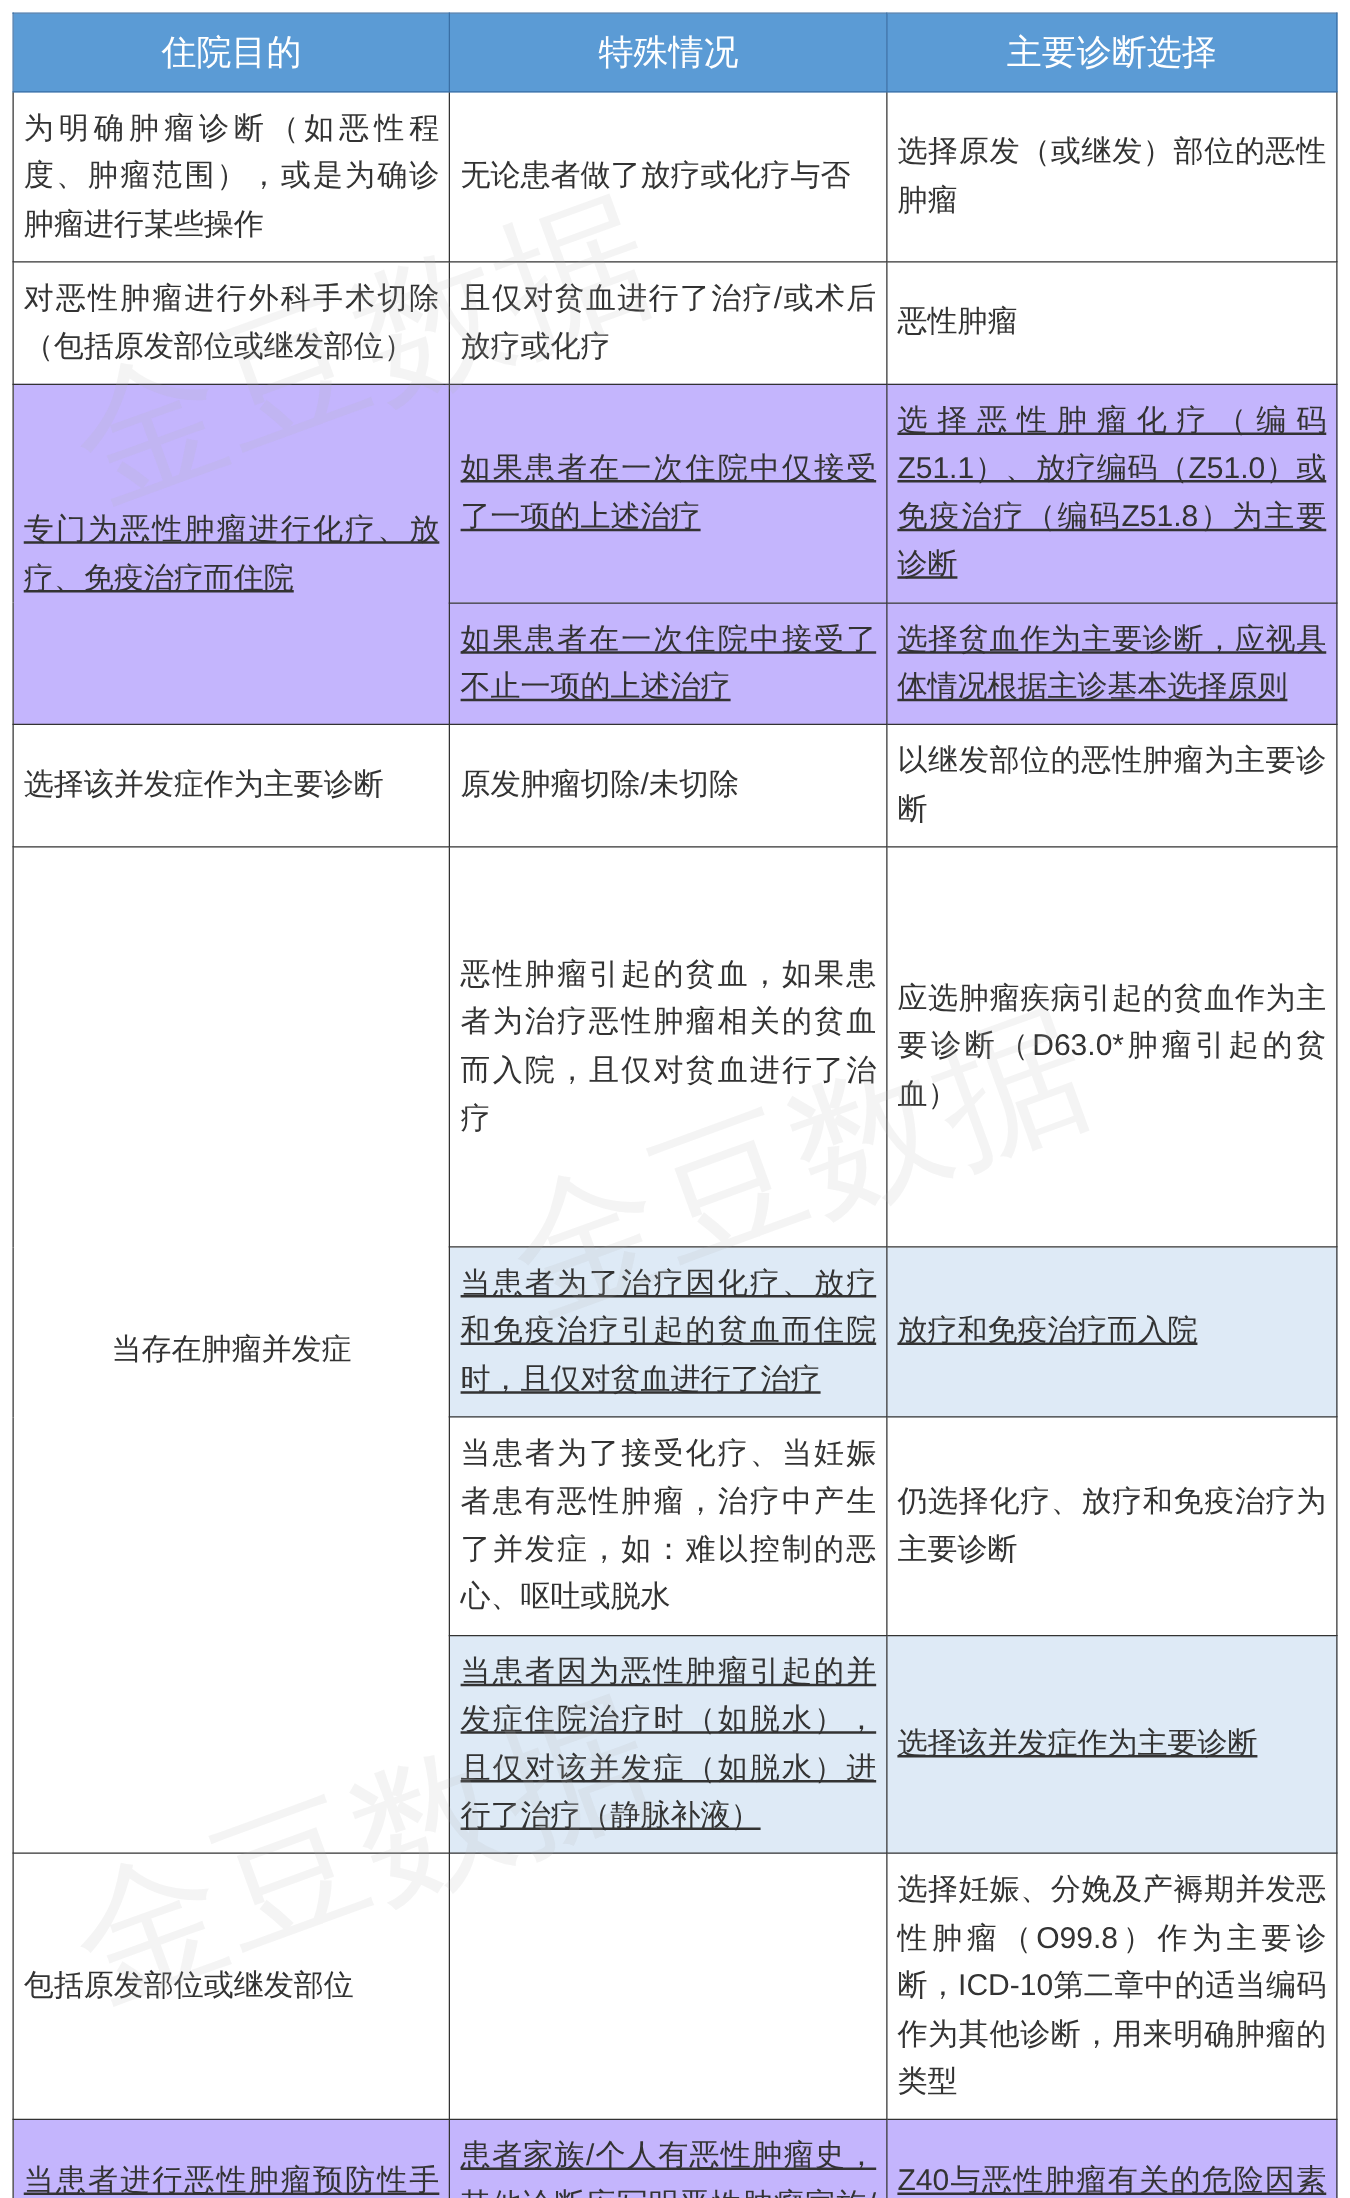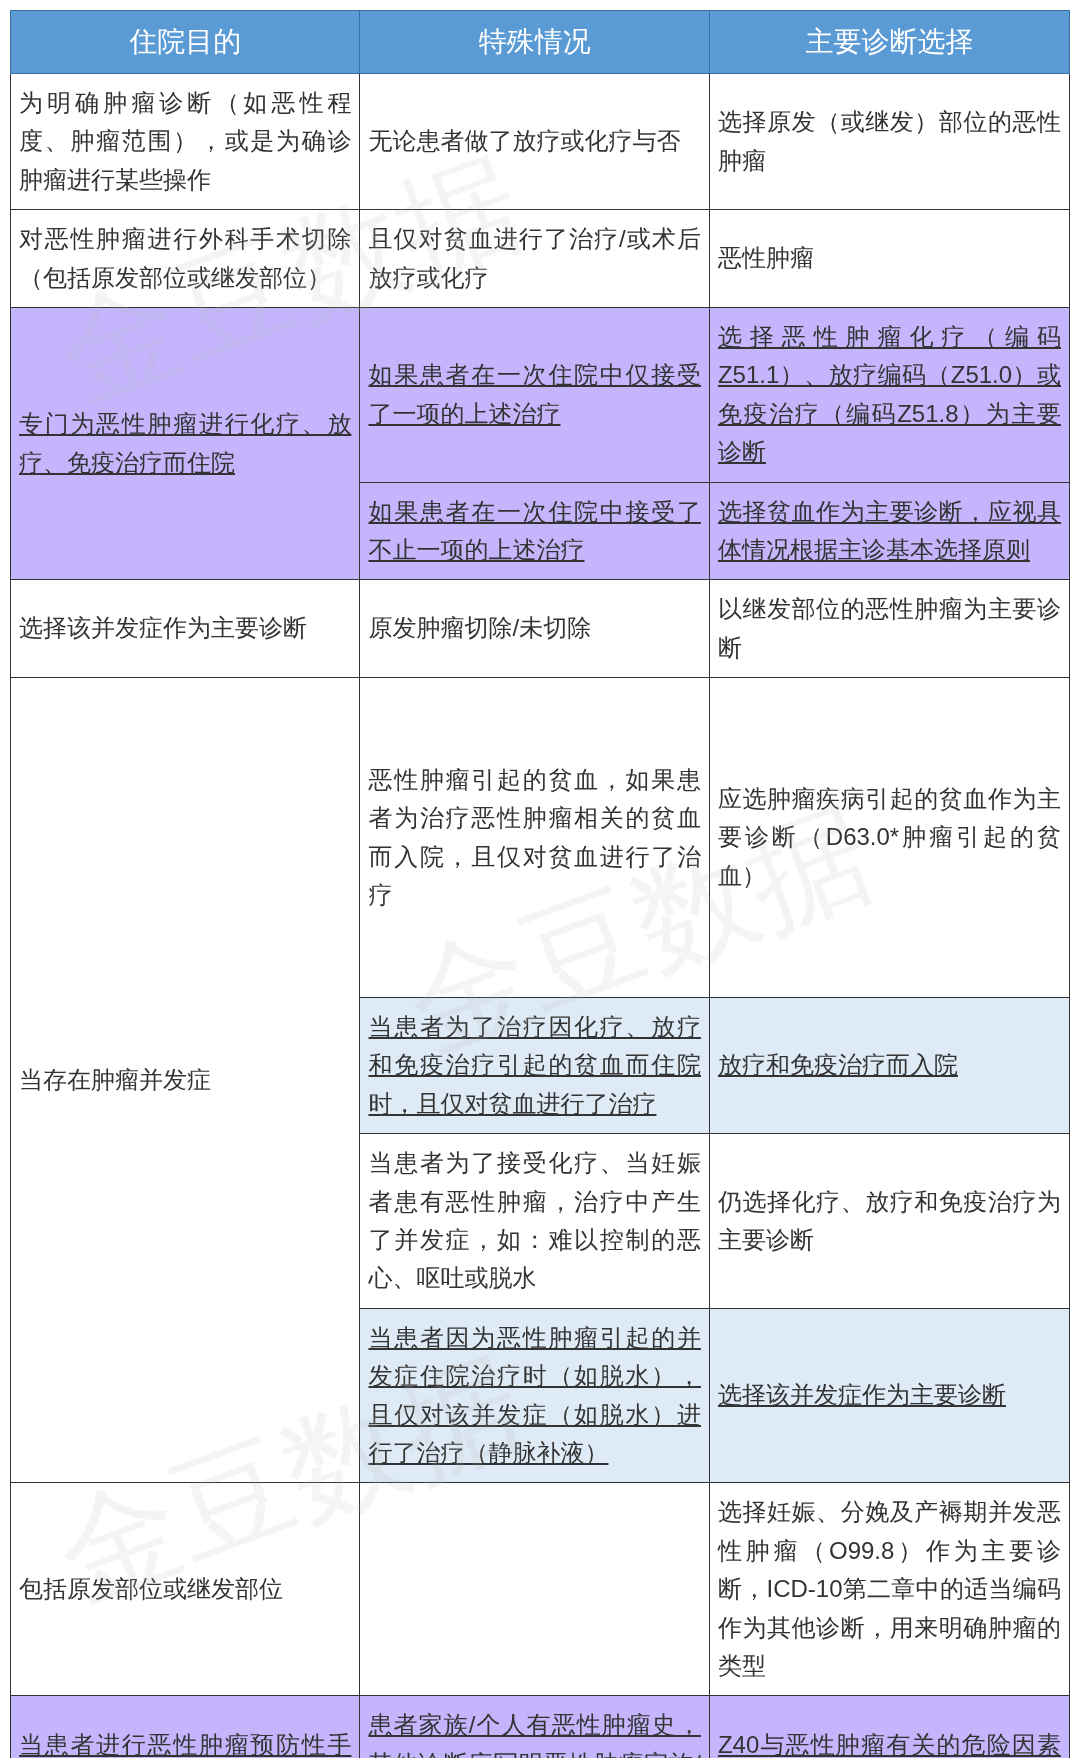--- a/index.html
+++ b/index.html
@@ -46,21 +46,21 @@
       text-align: justify;
       text-justify: inter-ideograph;
     }
     col.c1 { width: 33%; }
     col.c2 { width: 33%; }
     col.c3 { width: 34%; }
     .row-blue td { background: #c4b5fd; text-decoration: underline; }
     .row-white td { background: #ffffff; }
     .cell-blue { background: #deeaf6 !important; text-decoration: underline; }
     .cell-white { background: #ffffff !important; }
-    .center { text-align: left; }
+    .center { text-align: center; }
   </style>
 </head>
 <body>
 
 <div class="watermark wm1">金豆数据</div>
 <div class="watermark wm2">金豆数据</div>
 <div class="watermark wm3">金豆数据</div>
 
 <table>
   <colgroup>

